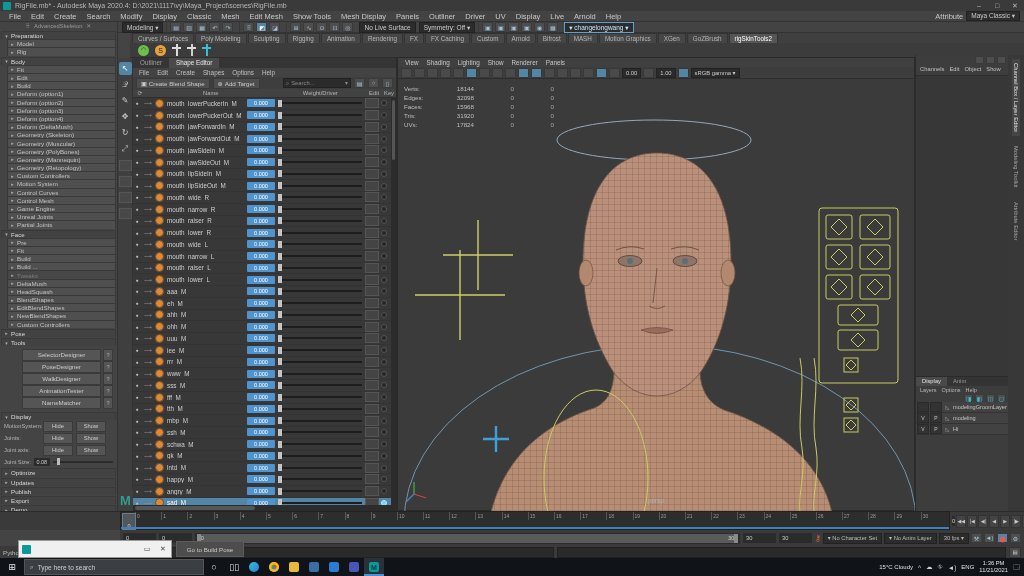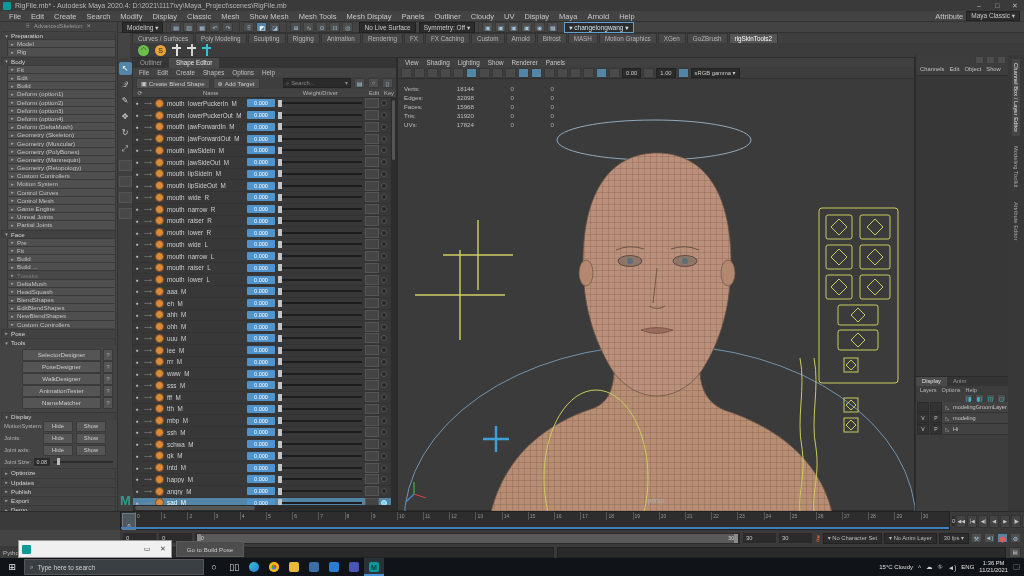--- a/index.html
+++ b/index.html
@@ -241,29 +241,29 @@
     <span style="display:flex;">
 
     <span class="mi">File</span>
         <span class="mi">Edit</span>
         <span class="mi">Create</span>
         <span class="mi">Search</span>
         <span class="mi">Modify</span>
         <span class="mi">Display</span>
         <span class="mi">Classic</span>
         <span class="mi">Mesh</span>
-        <span class="mi">Show Mesh</span>
-        <span class="mi">Mesh Tools</span>
+        <span class="mi">Edit Mesh</span>
+        <span class="mi">Show Tools</span>
         <span class="mi">Mesh Display</span>
         <span class="mi">Panels</span>
         <span class="mi">Outliner</span>
-        <span class="mi">Cloudy</span>
+        <span class="mi">Driver</span>
         <span class="mi">UV</span>
         <span class="mi">Display</span>
-        <span class="mi">Maya</span>
+        <span class="mi">Live</span>
         <span class="mi">Arnold</span>
         <span class="mi">Help</span>
       </span>
     <div id="workspace">
       <span>Attribute</span>
       <span class="dd"><span>Maya Classic</span> ▾</span>
     </div>
   </div>
 
   <div id="statusline" class="abs">

